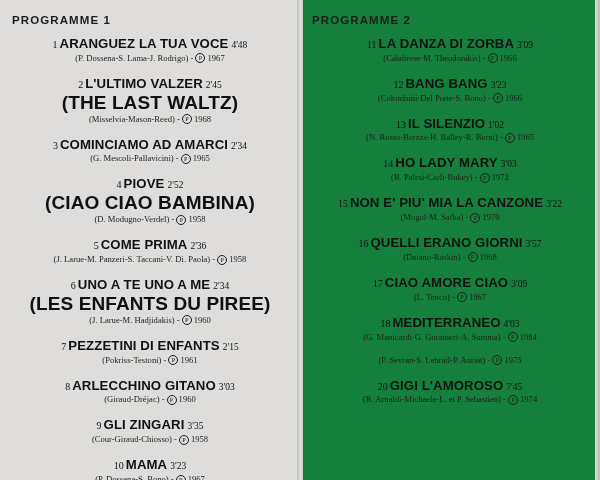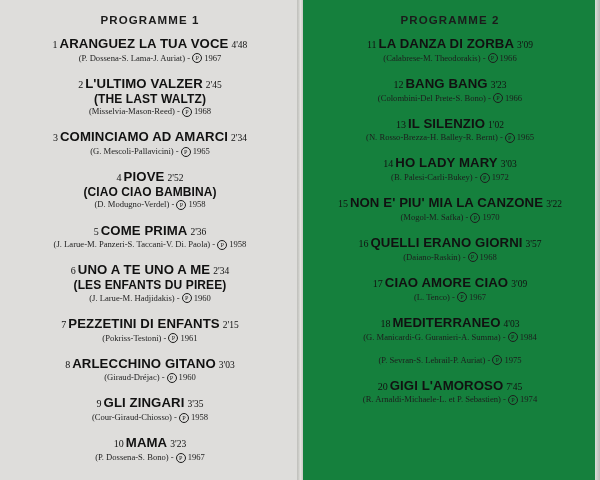--- a/index.html
+++ b/index.html
@@ -37,21 +37,20 @@
     padding: 14px 12px 10px 12px;
     position: relative;
   }
   .col.left {
     background: #dedddb;
   }
   .col.right {
     background: #15803d;
   }
   .prog-title {
-    text-align: center;
     font-family: "Liberation Sans", sans-serif;
     font-weight: bold;
     font-size: 11.5px;
     letter-spacing: 1.1px;
     color: #1b1b1b;
     margin: 0 0 9px 0;
   }
   .tracks {
     display: flex;
     flex-direction: column;
@@ -73,21 +72,21 @@
     margin-right: 2px;
     vertical-align: baseline;
   }
   .ttitle {
     font-size: 13.2px;
     font-weight: bold;
     letter-spacing: 0.1px;
   }
   .ttitle2 {
     display: block;
-    font-size: 12px;
+    font-size: 19px;
     font-weight: bold;
     letter-spacing: 0.1px;
     margin-top: 1px;
   }
   .tdur {
     font-size: 9.5px;
     font-family: "Liberation Serif", serif;
     font-weight: normal;
     margin-left: 3px;
     letter-spacing: 0px;
@@ -132,21 +131,21 @@
 <body>
 
 <div class="page">
   <div class="edge-left"></div>
   <div class="col left">
     <div class="prog-title">PROGRAMME 1</div>
     <div class="tracks">
 
       <div class="track">
         <div class="track-main"><span class="tnum">1</span><span class="ttitle">ARANGUEZ LA TUA VOCE</span><span class="tdur">4'48</span></div>
-        <div class="credits"><span>(P. Dossena-S. Lama-J. Auriat) -</span><span class="pmark">P</span><span>1967</span></div>
+        <div class="credits"><span>(P. Dossena-S. Lama-J. Rodrigo) -</span><span class="pmark">P</span><span>1967</span></div>
       </div>
 
       <div class="track">
         <div class="track-main"><span class="tnum">2</span><span class="ttitle">L'ULTIMO VALZER</span><span class="tdur">2'45</span><span class="ttitle2">(THE LAST WALTZ)</span></div>
         <div class="credits"><span>(Misselvia-Mason-Reed) -</span><span class="pmark">P</span><span>1968</span></div>
       </div>
 
       <div class="track">
         <div class="track-main"><span class="tnum">3</span><span class="ttitle">COMINCIAMO AD AMARCI</span><span class="tdur">2'34</span></div>
         <div class="credits"><span>(G. Mescoli-Pallavicini) -</span><span class="pmark">P</span><span>1965</span></div>

